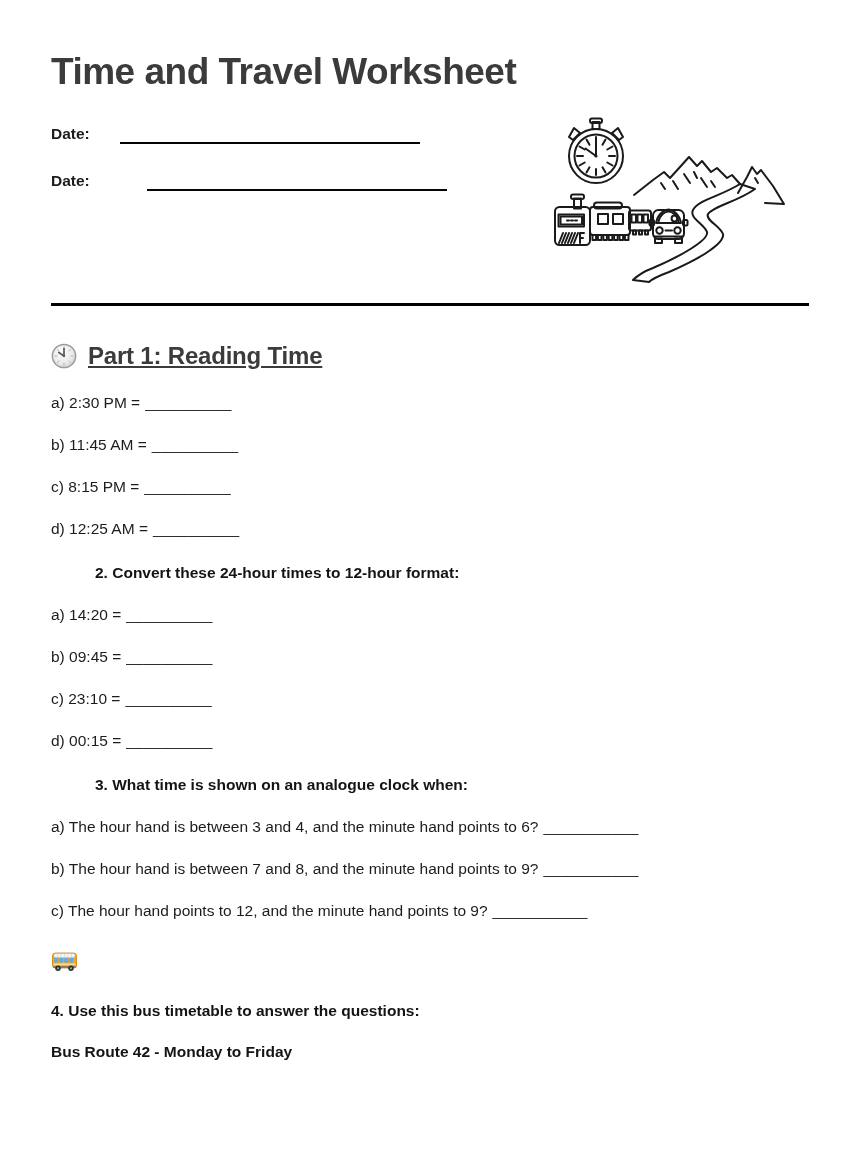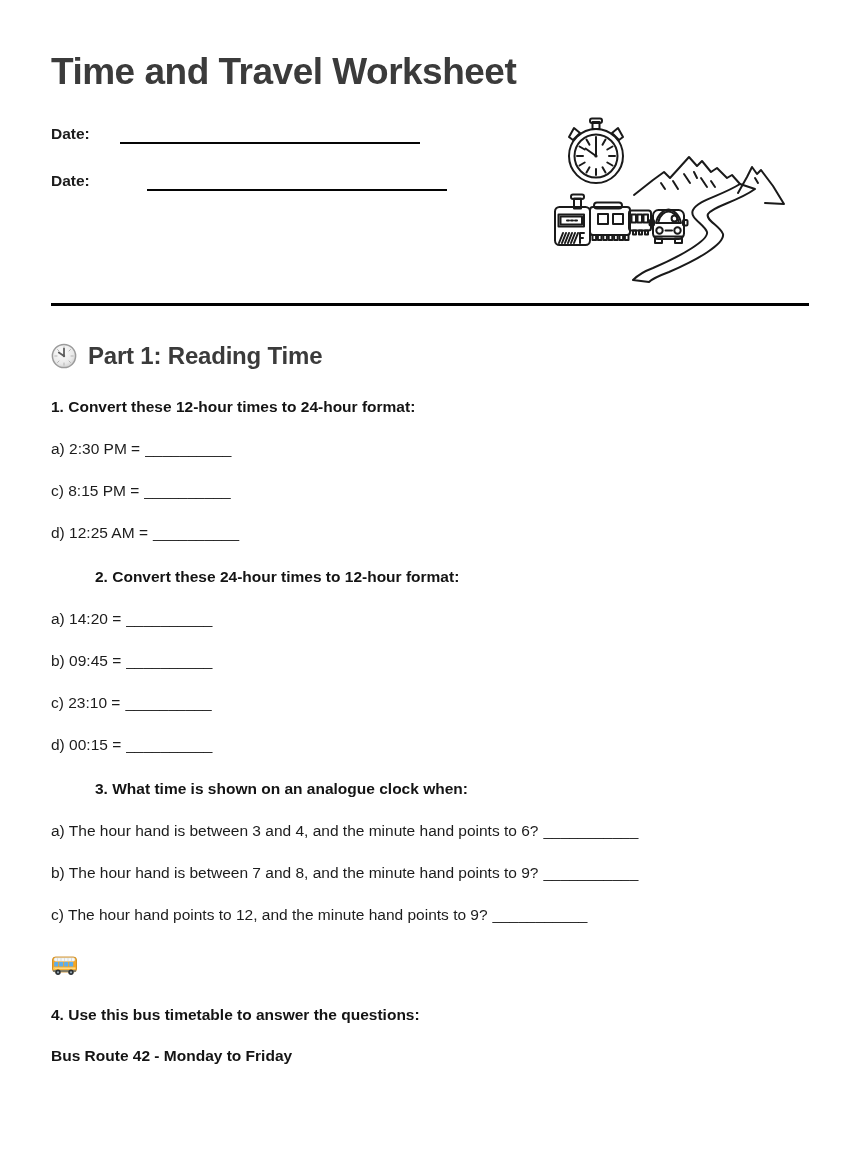--- a/index.html
+++ b/index.html
@@ -30,20 +30,21 @@
   .write-line{
     width:300px;height:20px;border-bottom:2px solid #050505;
   }
   .illustration{position:absolute;left:541px;top:110px;}
   .divider{height:3px;background:#000;margin:112px 51px 0 51px;}
   h2.part{
     margin:36px 0 0 0;
     display:flex;align-items:center;gap:11px;
     font-size:24px;line-height:28px;font-weight:700;color:#3b3b3b;
     letter-spacing:-0.2px;
+    text-decoration:underline;
   }
   p.question{
     margin:27px 0 0 0;
     font-size:15.5px;line-height:19px;font-weight:700;color:#141414;
   }
   p.item{
     margin:23px 0 0 0;
     font-size:15.5px;line-height:19px;color:#1c1c1c;
   }
   p.item .blank{margin-left:5px;color:#1c1c1c;letter-spacing:0;}
@@ -155,22 +156,22 @@
         <circle cx="13" cy="13" r="11.6" fill="url(#cg)" stroke="#9b9b9b" stroke-width="1.5"></circle>
         <g stroke="#b3b3b3" stroke-width="1" stroke-linecap="round">
           <path d="M13 3.8 V6 M13 20 V22.2 M3.8 13 H6 M20 13 H22.2 M6.5 6.5 L8 8 M18 18 L19.5 19.5 M19.5 6.5 L18 8 M8 18 L6.5 19.5"></path>
         </g>
         <path d="M13 13 V5.6 M13 13 L7.8 9.4" stroke="#5f5f5f" stroke-width="1.8" stroke-linecap="round"></path>
         <circle cx="13" cy="13" r="1.2" fill="#5f5f5f"></circle>
       </svg>
       <span>Part 1: Reading Time</span>
     </h2>
 
-    <p class="question">1. Convert these 12-hour times to 24-hour format:</p>
     <p class="item"><span>a) 2:30 PM =</span><span class="blank">__________</span></p>
+    <p class="item"><span>b) 11:45 AM =</span><span class="blank">__________</span></p>
     <p class="item"><span>c) 8:15 PM =</span><span class="blank">__________</span></p>
     <p class="item"><span>d) 12:25 AM =</span><span class="blank">__________</span></p>
 
     <p class="question spaced">2. Convert these 24-hour times to 12-hour format:</p>
     <p class="item"><span>a) 14:20 =</span><span class="blank">__________</span></p>
     <p class="item"><span>b) 09:45 =</span><span class="blank">__________</span></p>
     <p class="item"><span>c) 23:10 =</span><span class="blank">__________</span></p>
     <p class="item"><span>d) 00:15 =</span><span class="blank">__________</span></p>
 
     <p class="question spaced">3. What time is shown on an analogue clock when:</p>

